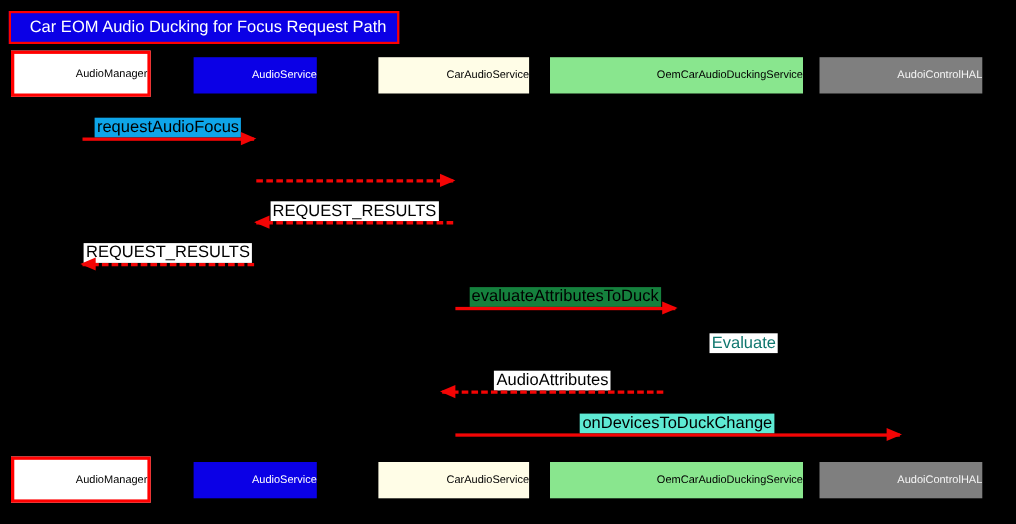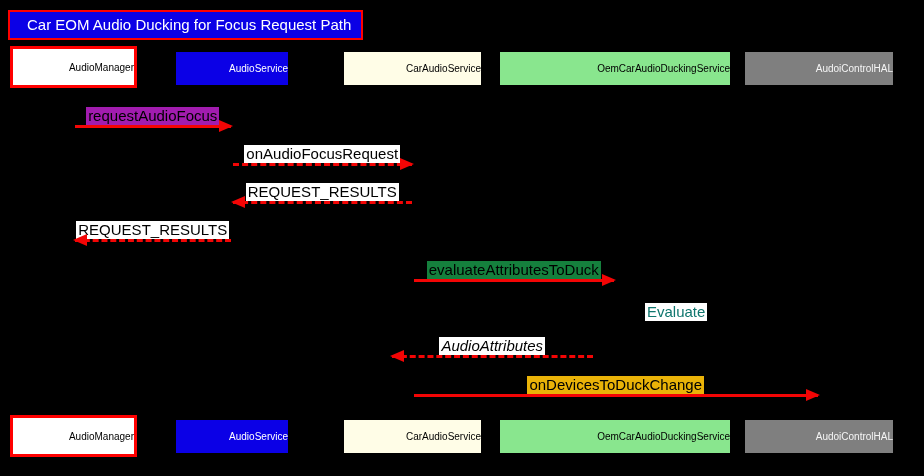--- a/index.html
+++ b/index.html
@@ -59,52 +59,51 @@
       </div>
       <div class="pbox" style="left: 500px; top: 52px; width: 230px; height: 33px; background: rgb(137, 230, 142); color: rgb(0, 0, 0);">
         <span>OemCarAudioDuckingService</span>
       </div>
       <div class="pbox" style="left: 745px; top: 52px; width: 148px; height: 33px; background: rgb(127, 127, 127); color: rgb(245, 245, 245);">
         <span>AudoiControlHAL</span>
       </div>
     </div>
   <div id="messages">
       <div class="msg" style="left: 73.5px; top: 103px; width: 158.5px; height: 30px;">
-        <div class="msg-label"><span style="background: #a21caf; color: rgb(0, 0, 0);">requestAudioFocus</span></div>
+        <div class="msg-label"><span style="background: #0ea5e9; color: rgb(0, 0, 0);">requestAudioFocus</span></div>
         <div class="msg-line solid" style="border-top-color: rgb(243, 5, 5);"></div>
         <div class="arrowhead right" style="border-left-color: rgb(243, 5, 5);"></div>
       </div>
       <div class="msg" style="left: 232px; top: 141px; width: 180.5px; height: 30px;">
-        <div class="msg-label"><span style="background: rgb(255, 255, 255); color: rgb(0, 0, 0);">onAudioFocusRequest</span></div>
         <div class="msg-line dashed" style="border-top-color: rgb(243, 5, 5);"></div>
         <div class="arrowhead right" style="border-left-color: rgb(243, 5, 5);"></div>
       </div>
       <div class="msg" style="left: 232px; top: 179px; width: 180.5px; height: 30px;">
         <div class="msg-label"><span style="background: rgb(255, 255, 255); color: rgb(0, 0, 0);">REQUEST_RESULTS</span></div>
         <div class="msg-line dashed" style="border-top-color: rgb(243, 5, 5);"></div>
         <div class="arrowhead left" style="border-right-color: rgb(243, 5, 5);"></div>
       </div>
       <div class="msg" style="left: 73.5px; top: 217px; width: 158.5px; height: 30px;">
         <div class="msg-label"><span style="background: rgb(255, 255, 255); color: rgb(0, 0, 0);">REQUEST_RESULTS</span></div>
         <div class="msg-line dashed" style="border-top-color: rgb(243, 5, 5);"></div>
         <div class="arrowhead left" style="border-right-color: rgb(243, 5, 5);"></div>
       </div>
       <div class="msg" style="left: 412.5px; top: 257px; width: 202.5px; height: 30px;">
         <div class="msg-label"><span style="background: #15803d; color: rgb(0, 0, 0);">evaluateAttributesToDuck</span></div>
         <div class="msg-line solid" style="border-top-color: rgb(243, 5, 5);"></div>
         <div class="arrowhead right" style="border-left-color: rgb(243, 5, 5);"></div>
       </div>
       <div class="self-label" style="left: 645px; top: 303px;">Evaluate</div>
-      <div class="msg" style="left: 391px; top: 333px; width: 202.5px; height: 30px; font-style: italic;">
+      <div class="msg" style="left: 401px; top: 333px; width: 202.5px; height: 30px;">
         <div class="msg-label"><span style="background: rgb(255, 255, 255); color: rgb(0, 0, 0);">AudioAttributes</span></div>
         <div class="msg-line dashed" style="border-top-color: rgb(243, 5, 5);"></div>
         <div class="arrowhead left" style="border-right-color: rgb(243, 5, 5);"></div>
       </div>
       <div class="msg" style="left: 412.5px; top: 372px; width: 406.5px; height: 30px;">
-        <div class="msg-label"><span style="background: #eab308; color: rgb(0, 0, 0); text-align: center;">onDevicesToDuckChange</span></div>
+        <div class="msg-label"><span style="background: #5eead4; color: rgb(0, 0, 0); text-align: center;">onDevicesToDuckChange</span></div>
         <div class="msg-line solid" style="border-top-color: rgb(243, 5, 5);"></div>
         <div class="arrowhead right" style="border-left-color: rgb(243, 5, 5);"></div>
       </div>
     </div>
   <div id="participants-bottom">
       <div class="pbox" style="left: 10px; top: 415px; width: 127px; height: 42px; background: rgb(255, 255, 255); color: rgb(0, 0, 0); border: 3px solid rgb(255, 0, 0);">
         <span>AudioManager</span>
       </div>
       <div class="pbox" style="left: 176px; top: 420px; width: 112px; height: 33px; background: rgb(11, 0, 230); color: rgb(255, 255, 255);">
         <span>AudioService</span>

